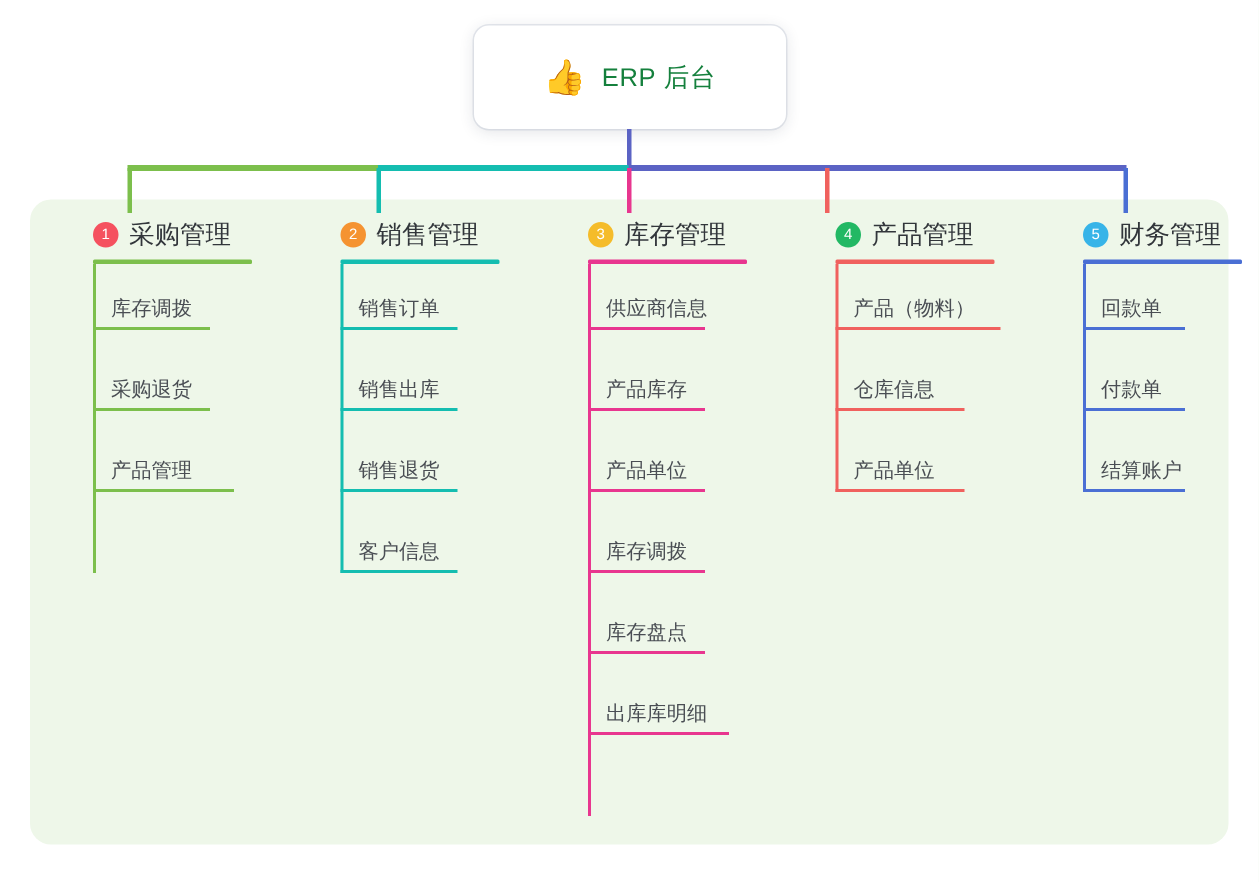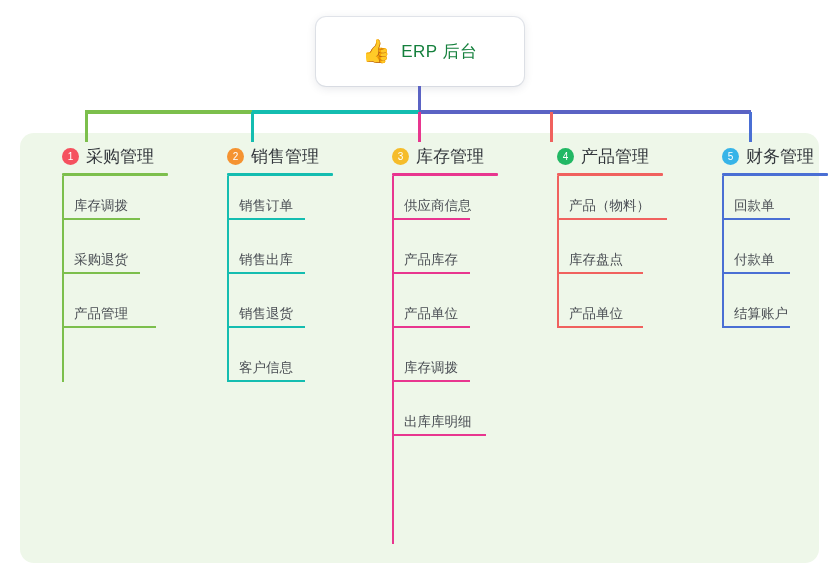--- a/index.html
+++ b/index.html
@@ -220,39 +220,43 @@
           </div>
           <div class="child">
             <span class="child-label">产品单位</span>
             <div class="child-underline" style="width: 78px; background: rgb(232, 54, 143);"></div>
           </div>
           <div class="child">
             <span class="child-label">库存调拨</span>
             <div class="child-underline" style="width: 78px; background: rgb(232, 54, 143);"></div>
           </div>
           <div class="child">
+            <span class="child-label">库存盘点</span>
+            <div class="child-underline" style="width: 78px; background: rgb(232, 54, 143);"></div>
+          </div>
+          <div class="child">
             <span class="child-label">出库库明细</span>
             <div class="child-underline" style="width: 94px; background: rgb(232, 54, 143);"></div>
           </div>
         </div>
       </div>
       <div class="column" style="left: 535px;">
         <div class="col-header">
           <span class="badge" style="background: rgb(34, 184, 100);">4</span>
           <span class="col-title">产品管理</span>
         </div>
         <div class="col-rule" style="width: 106px; margin-left: 22px; background: rgb(240, 97, 94);"></div>
         <div class="children">
           <div class="spine" style="background: rgb(240, 97, 94); height: 152px;"></div>
           <div class="child">
             <span class="child-label">产品（物料）</span>
             <div class="child-underline" style="width: 110px; background: rgb(240, 97, 94);"></div>
           </div>
           <div class="child">
-            <span class="child-label">库存盘点</span>
+            <span class="child-label">仓库信息</span>
             <div class="child-underline" style="width: 86px; background: rgb(240, 97, 94);"></div>
           </div>
           <div class="child">
             <span class="child-label">产品单位</span>
             <div class="child-underline" style="width: 86px; background: rgb(240, 97, 94);"></div>
           </div>
         </div>
       </div>
       <div class="column" style="left: 700px;">
         <div class="col-header">

